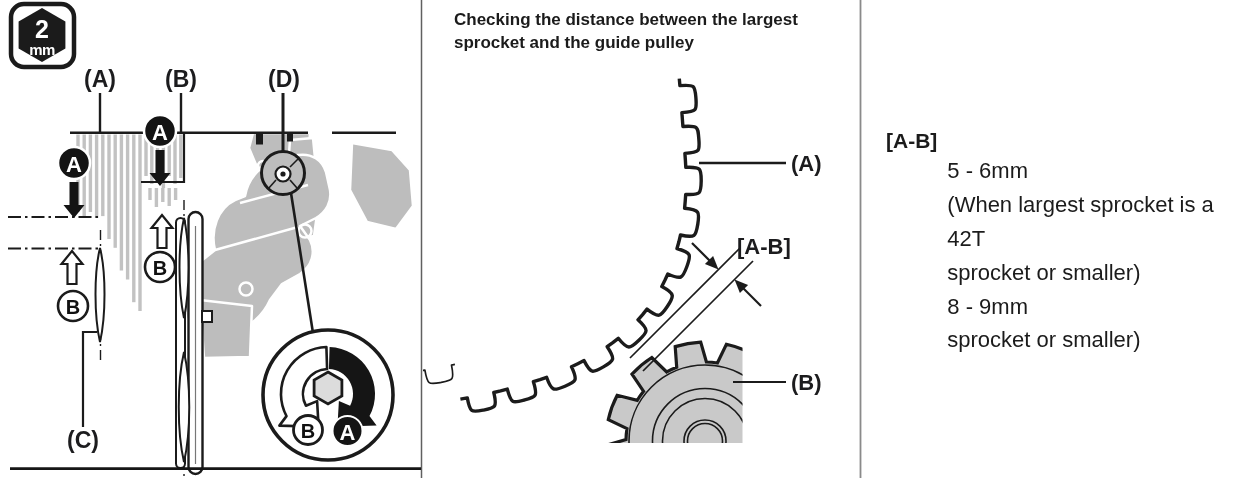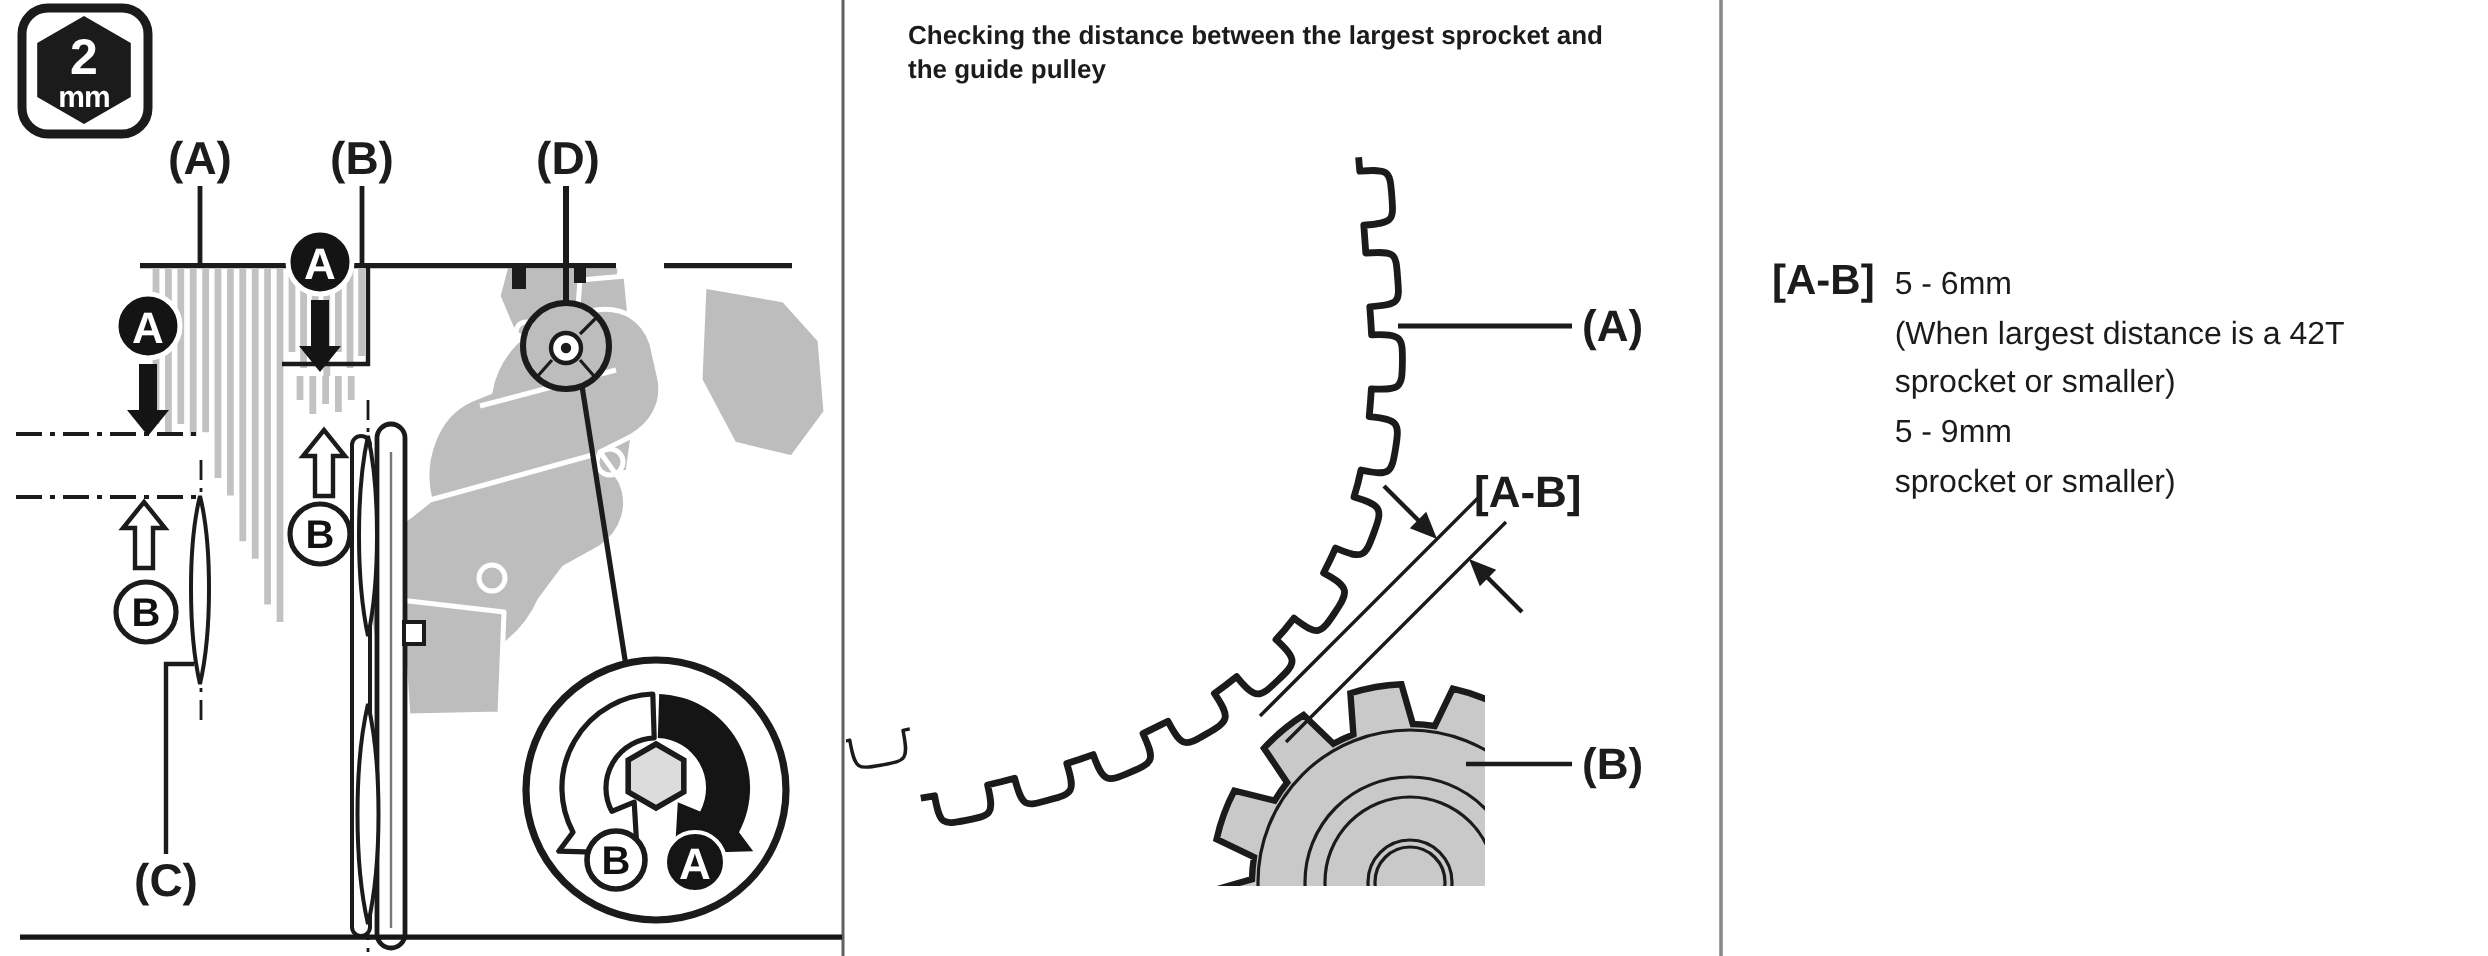--- a/index.html
+++ b/index.html
@@ -7,24 +7,24 @@
         font-family:"Liberation Sans",sans-serif;color:#1b1b1b;}
   svg{position:absolute;left:0;top:0;}
   svg text{text-anchor:middle;dominant-baseline:central;}
   .lbl{font:700 23px "Liberation Sans",sans-serif;fill:#1c1c1e;}
   .lbl-start{font:700 22px "Liberation Sans",sans-serif;fill:#1c1c1e;text-anchor:start;}
   .badge-w{font:700 22px "Liberation Sans",sans-serif;fill:#fff;}
   .badge-b{font:700 20px "Liberation Sans",sans-serif;fill:#111;}
   .icon-num{font:700 25px "Liberation Sans",sans-serif;fill:#fff;}
   .icon-unit{font:700 15px "Liberation Sans",sans-serif;fill:#fff;letter-spacing:-.5px;}
   .title{position:absolute;left:454px;top:9px;width:362px;
-         font-size:13px;font-weight:700;line-height:1.33;color:#1b1b1b;}
+         font-size:17px;font-weight:700;line-height:1.33;color:#1b1b1b;}
   .spec{position:absolute;left:886px;top:129px;display:flex;gap:10px;align-items:flex-start;}
   .spec-label{font-size:21px;font-weight:700;white-space:nowrap;}
-  .spec-lines{font-size:16px;line-height:1.54;padding-top:2px;}
+  .spec-lines{font-size:22px;line-height:1.54;padding-top:2px;margin-top:23px;}
   .spec-lines span{display:block;}
 </style>
 </head>
 <body>
 
 <div class="page">
 
 <svg width="1244" height="478" viewBox="0 0 1244 478">
   <defs>
     <clipPath id="clip-mid">
@@ -210,20 +210,20 @@
   <line x1="860.5" y1="0" x2="860.5" y2="478" stroke="#8a8a8a" stroke-width="1.8"></line>
   <line x1="10" y1="468.6" x2="421" y2="468.6" stroke="#161616" stroke-width="2.6"></line>
 </svg>
 
 <div class="title">Checking the distance between the largest sprocket and the guide pulley</div>
 
 <div class="spec">
   <div class="spec-label">[A-B]</div>
   <div class="spec-lines">
     <span>5 - 6mm</span>
-    <span>(When largest distance is a 42T</span>
+    <span>(When largest sprocket is a 42T</span>
     <span>sprocket or smaller)</span>
-    <span>5 - 9mm</span>
+    <span>8 - 9mm</span>
     <span>sprocket or smaller)</span>
   </div>
 </div>
 
 </div>
 
 </body></html>

